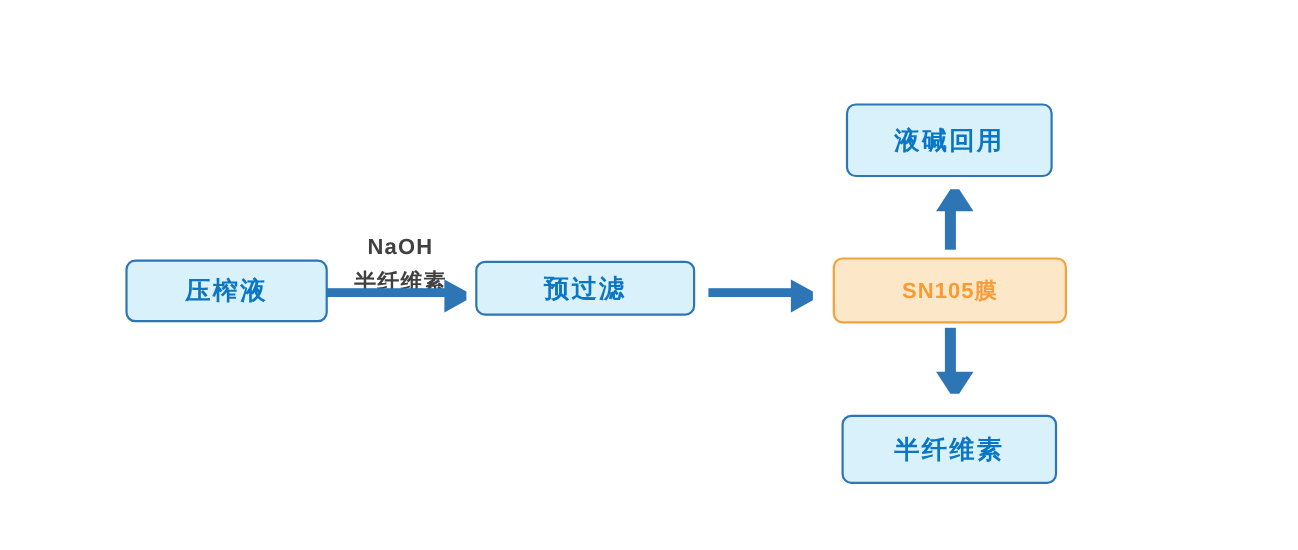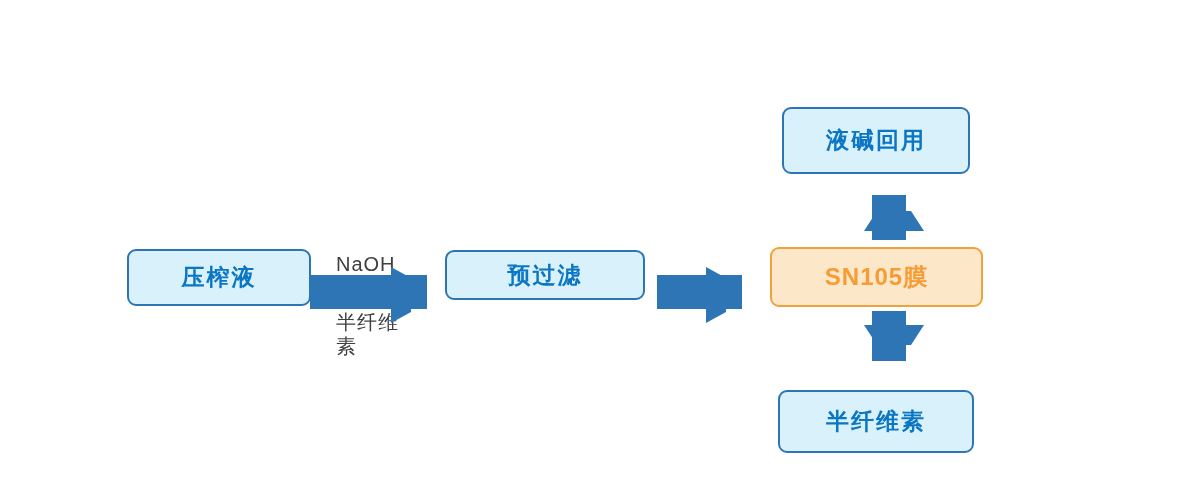--- a/index.html
+++ b/index.html
@@ -5,21 +5,21 @@
   :root{
     --blue-node-fill:#D9F1FB;
     --blue-node-border:#2E75B6;
     --blue-node-text:#0B76C4;
     --orange-node-fill:#FCE7C8;
     --orange-node-border:#F2A23C;
     --orange-node-text:#F79B35;
     --arrow:#2E75B6;
     --label-text:#404040;
   }
-  *{margin:0;padding:17px;box-sizing:border-box;}
+  *{margin:0;padding:4px;box-sizing:border-box;}
   html,body{width:1180px;height:500px;}
   body{
     position:relative;
     background:#ffffff;
     font-family:"Liberation Sans","DejaVu Sans",sans-serif;
     overflow:hidden;
   }
   .node{
     position:absolute;
     display:flex;
@@ -30,21 +30,21 @@
     background:var(--blue-node-fill);
     color:var(--blue-node-text);
     font-weight:700;
     font-size:23px;
     letter-spacing:2px;
   }
   .node.orange{
     border-color:var(--orange-node-border);
     background:var(--orange-node-fill);
     color:var(--orange-node-text);
-    font-size:24px;
+    font-size:20px;
     letter-spacing:1px;
   }
   .arrow{position:absolute;}
   .arrow .shaft{position:absolute;background:var(--arrow);}
   .arrow .head{position:absolute;width:0;height:0;}
   
   .arrow.h .shaft{left:0;top:8px;height:7px;}
   .arrow.h .head{
     right:0;top:0;
     border-top:11px solid transparent;
@@ -64,24 +64,24 @@
     left:0;bottom:0;
     border-left:13px solid transparent;
     border-right:13px solid transparent;
     border-top:20px solid var(--arrow);
   }
   .arrow.down .shaft{left:8px;top:0;width:10px;}
 
   .edge-label{
     position:absolute;
     left:285px;top:201px;width:150px;
-    text-align:left;
+    text-align:center;
     color:var(--label-text);
     font-size:20px;
-    font-weight:400;
+    font-weight:700;
     line-height:24px;
     letter-spacing:1px;
   }
 
   
   #node-press      {left:110px;top:232px;width:184px;height:57px;}
   #node-prefilter  {left:428px;top:233px;width:200px;height:50px;}
   #node-membrane   {left:753px;top:230px;width:213px;height:60px;}
   #node-alkali     {left:765px;top:90px;width:188px;height:67px;}
   #node-hemi       {left:761px;top:373px;width:196px;height:63px;}

